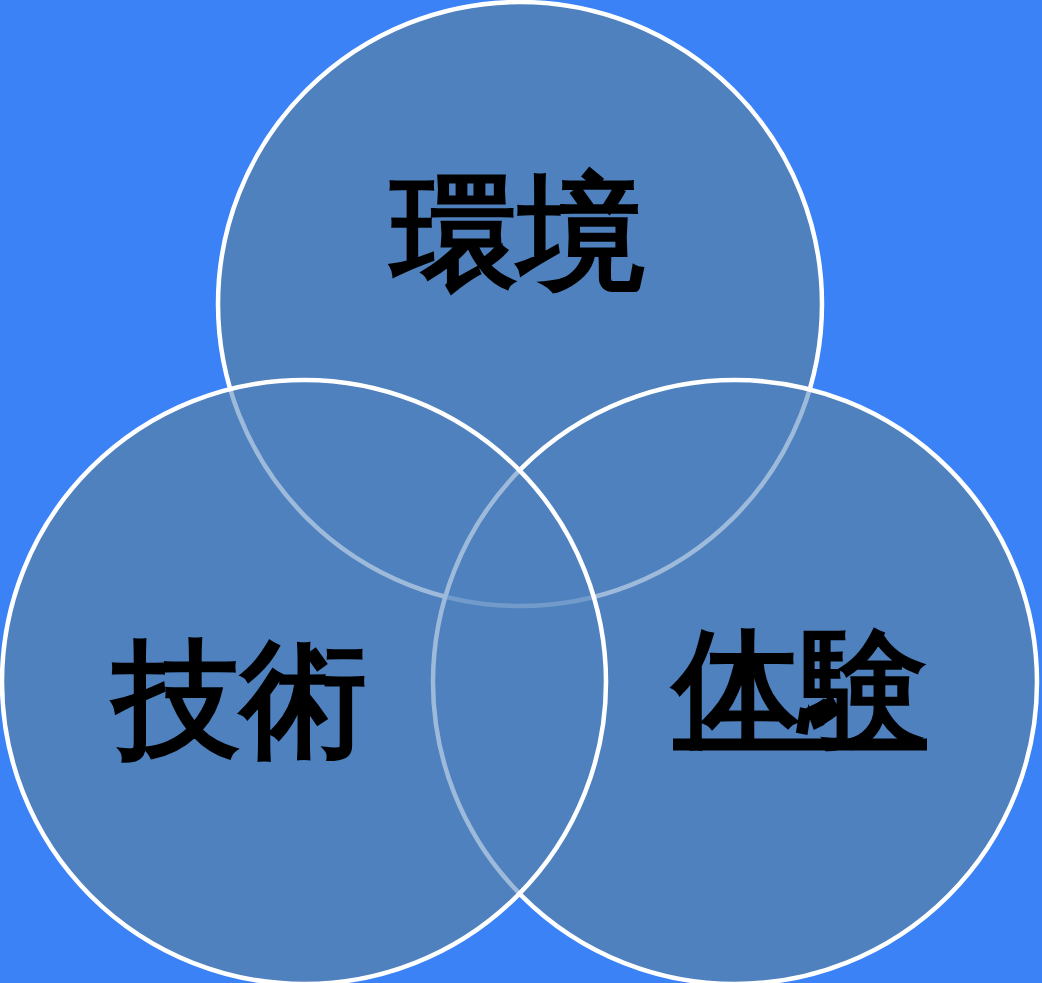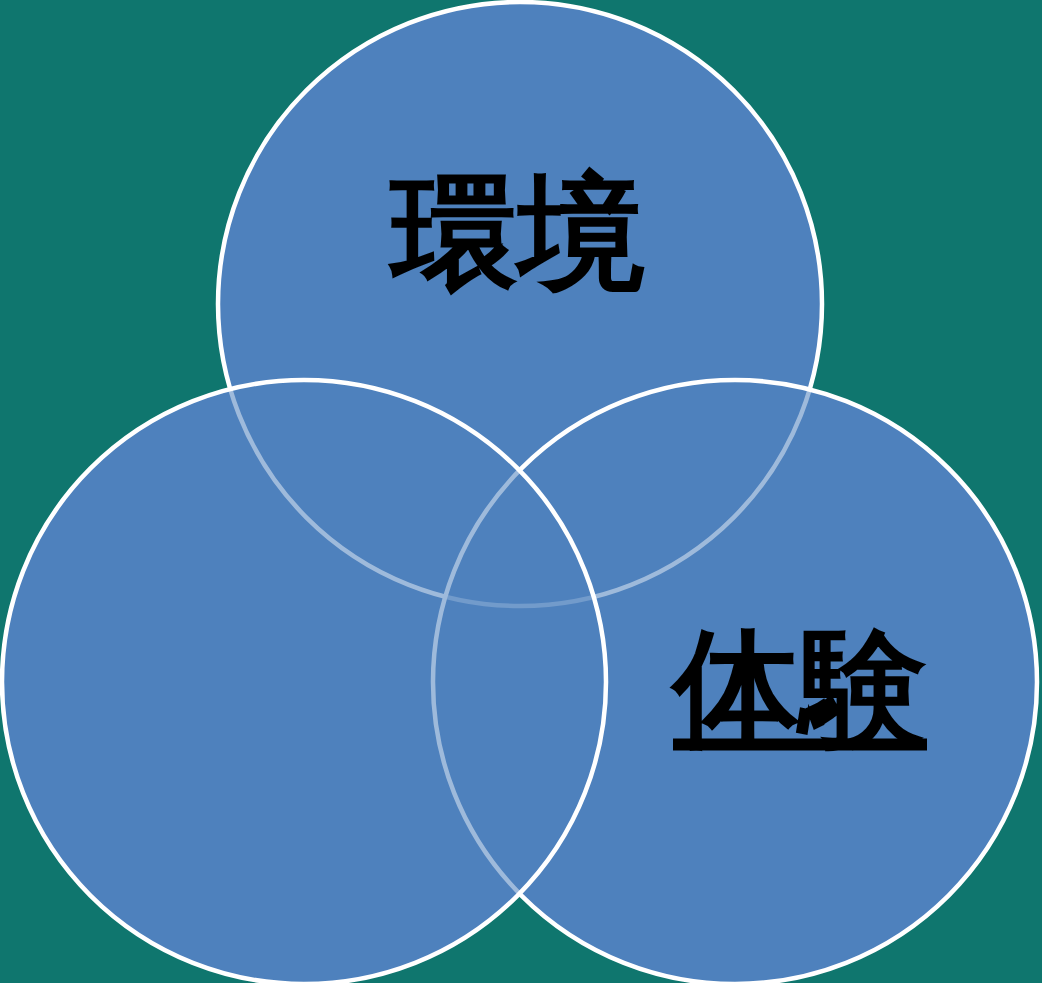--- a/index.html
+++ b/index.html
@@ -7,21 +7,21 @@
     padding: 0;
     width: 1042px;
     height: 983px;
     overflow: hidden;
     background: #7F7F7F;
   }
   .stage {
     position: relative;
     width: 1042px;
     height: 983px;
-    background: #0f766e;
+    background: #3b82f6;
     font-family: "DejaVu Sans", "Liberation Sans", sans-serif;
   }
   .stage svg {
     position: absolute;
     left: 0;
     top: 0;
     display: block;
   }
   
   .base-circle {
@@ -67,17 +67,18 @@
     <g>
       <circle class="overlay-circle" cx="520" cy="304" r="302"></circle>
       <circle class="overlay-circle" cx="735" cy="682" r="302"></circle>
       <circle class="overlay-circle" cx="304" cy="682" r="302"></circle>
     </g>
   </svg>
 
   <div class="venn-label label-environment">環境</div>
 
   <div class="venn-label label-childcare">
+    <div>技術</div>
   </div>
 
   <div class="venn-label label-experience">体験</div>
 
 </div>
 
 </body></html>

